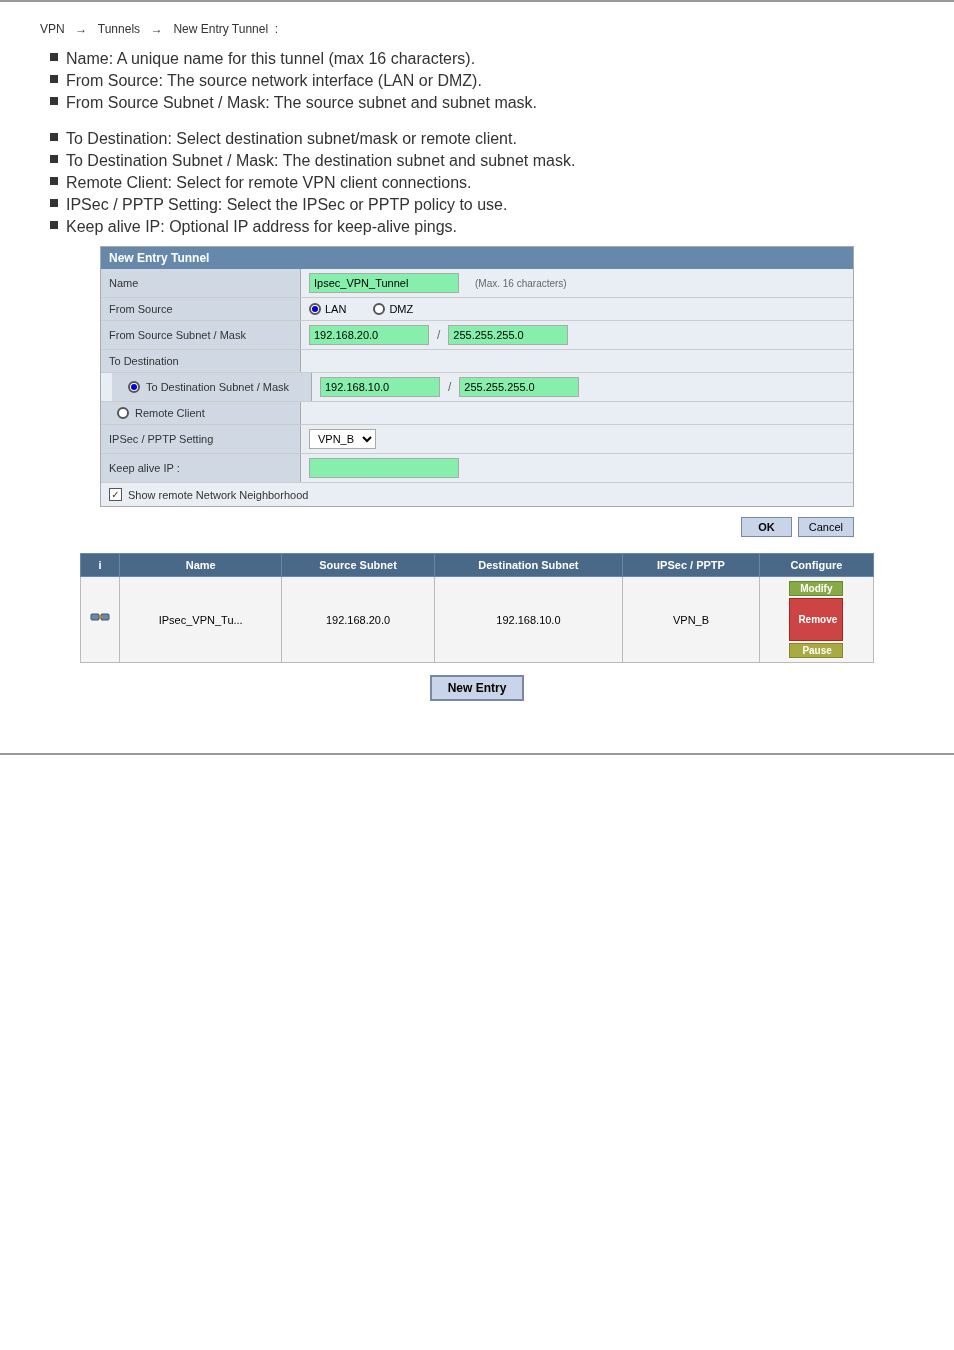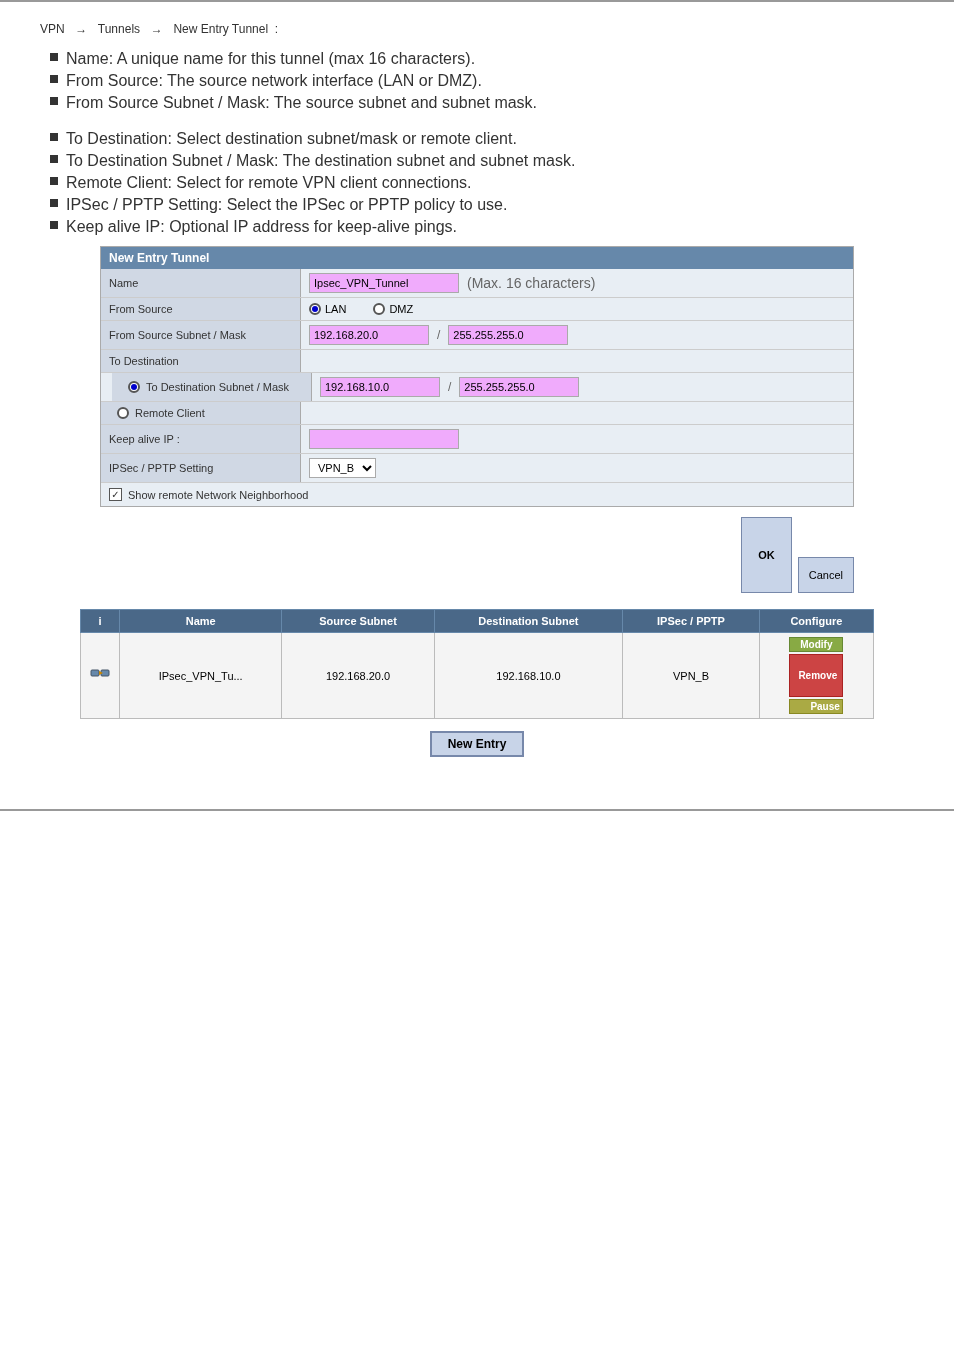--- a/index.html
+++ b/index.html
@@ -85,28 +85,29 @@
     .form-value {
       flex: 1;
       padding: 4px 8px;
       display: flex;
       align-items: center;
       gap: 8px;
       background: #e8eef4;
     }
     .text-input {
       border: 1px solid #aaa;
-      background: #f0abfc;
+      background: #86efac;
       padding: 8px 4px;
       font-size: 11px;
       height: 20px;
     }
     .hint-text {
-      font-size: 14px;
+      font-size: 10px;
       color: #666;
+      margin-left: 8px;
     }
     .radio-group {
       display: flex;
       gap: 27px;
       align-items: center;
     }
     .radio-item {
       display: flex;
       align-items: center;
       gap: 4px;
@@ -165,24 +166,23 @@
       background: #c8d4e8;
       border: 1px solid #7788aa;
       padding: 3px 16px;
       font-size: 11px;
       cursor: pointer;
       font-weight: bold;
     }
     .btn-cancel {
       background: #c8d4e8;
       border: 1px solid #7788aa;
-      padding: 11px 10px;
-      font-size: 11px;
-      cursor: pointer;
-      margin-top: 40px;
+      padding: 3px 10px;
+      font-size: 11px;
+      cursor: pointer;
     }
 
     
     .data-table-wrap {
       margin: 10px 40px;
     }
     .data-table {
       width: 100%;
       border-collapse: collapse;
       border: 1px solid #aaa;
@@ -229,21 +229,21 @@
       padding: 15px 8px;
       font-size: 10px;
       cursor: pointer;
       width: 54px;
       font-weight: bold;
     }
     .btn-pause {
       background: #aaaa44;
       color: #fff;
       border: 1px solid #888822;
-      padding: 1px 20px;
+      padding: 1px 12px;
       font-size: 10px;
       cursor: pointer;
       width: 54px;
       font-weight: bold;
     }
     .new-entry-wrap {
       display: flex;
       justify-content: center;
       margin: 12px 0;
     }
@@ -361,33 +361,33 @@
 
     <div class="form-row">
       <div class="form-label" style="padding-left:16px;">
         <div class="radio-dot" style="margin-right:6px;"></div>
         Remote Client
       </div>
       <div class="form-value"></div>
     </div>
 
     <div class="form-row">
-      <div class="form-label">Keep alive IP :</div>
-      <div class="form-value">
-        <input type="text" class="text-input" style="width: 150px;" value="">
-      </div>
-    </div>
-
-    <div class="form-row">
       <div class="form-label">IPSec / PPTP Setting</div>
       <div class="form-value">
         <select class="select-box">
           <option>VPN_B</option>
           <option>VPN_A</option>
         </select>
+      </div>
+    </div>
+
+    <div class="form-row">
+      <div class="form-label">Keep alive IP :</div>
+      <div class="form-value">
+        <input type="text" class="text-input" style="width: 150px;" value="">
       </div>
     </div>
 
     <div class="form-row">
       <div class="form-label" style="width:100%; background:#e8eef4; border-right:none;">
         <div class="checkbox-row">
           <div class="checkbox-sq">✓</div>
           <span>Show remote Network Neighborhood</span>
         </div>
       </div>

